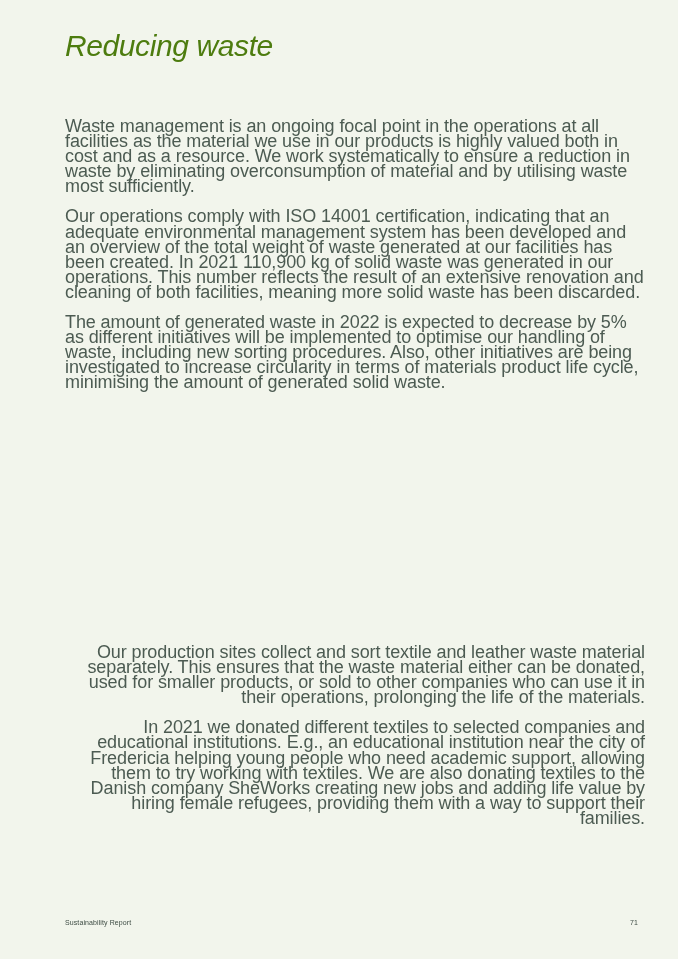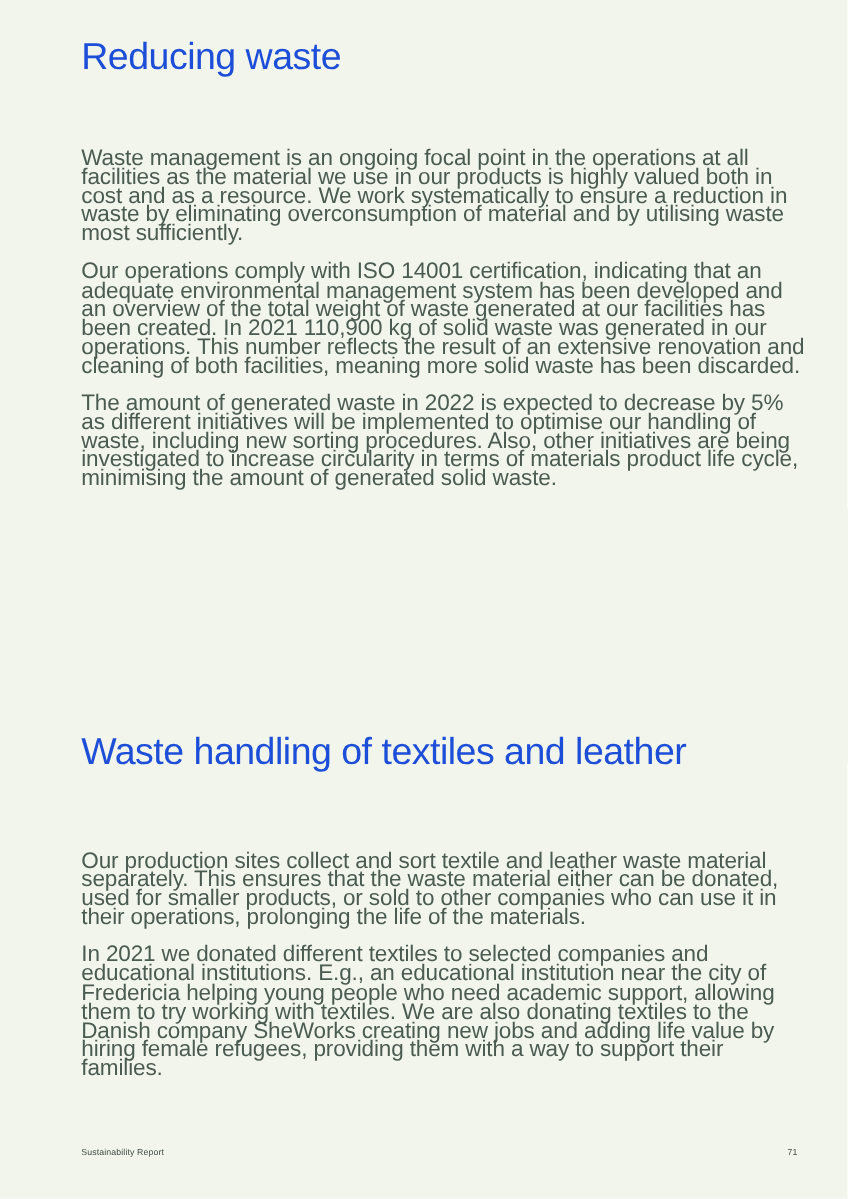--- a/index.html
+++ b/index.html
@@ -22,24 +22,25 @@
     width: 580px;
   }
   .section-1 { top: 28px; }
   .section-2 { top: 584px; }
   .doc-heading {
     margin: 0;
     font-size: 30px;
     line-height: 36px;
     font-weight: 400;
     letter-spacing: -0.4px;
-    color: #1d4ed8;
+    color: #4d7c0f;
+    font-style: italic;
   }
   .section-1 .paragraphs { margin-top: 55px; }
-  .section-2 .paragraphs { margin-top: 61px; }
+  .section-2 .paragraphs { margin-top: 61px; text-align: right; }
   .paragraphs p {
     margin: 0 0 15px 0;
     font-size: 18px;
     line-height: 15.1px;
     letter-spacing: -0.1px;
     color: #4c5b52;
   }
   .page-footer {
     position: absolute;
     left: 65px;
@@ -61,21 +62,20 @@
   <section class="doc-section section-1">
     <h1 class="doc-heading">Reducing waste</h1>
     <div class="paragraphs">
       <p>Waste management is an ongoing focal point in the operations at all facilities as the material we use in our products is highly valued both in cost and as a resource. We work systematically to ensure a reduction in waste by eliminating overconsumption of material and by utilising waste most sufficiently.</p>
       <p>Our operations comply with ISO 14001 certification, indicating that an adequate environmental management system has been developed and an overview of the total weight of waste generated at our facilities has been created. In 2021 110,900 kg of solid waste was generated in our operations. This number reflects the result of an extensive renovation and cleaning of both facilities, meaning more solid waste has been discarded.</p>
       <p>The amount of generated waste in 2022 is expected to decrease by 5% as different initiatives will be implemented to optimise our handling of waste, including new sorting procedures. Also, other initiatives are being investigated to increase circularity in terms of materials product life cycle, minimising the amount of generated solid waste.</p>
     </div>
   </section>
 
   <section class="doc-section section-2">
-    <h1 class="doc-heading">Waste handling of textiles and leather</h1>
     <div class="paragraphs">
       <p>Our production sites collect and sort textile and leather waste material separately. This ensures that the waste material either can be donated, used for smaller products, or sold to other companies who can use it in their operations, prolonging the life of the materials.</p>
       <p>In 2021 we donated different textiles to selected companies and educational institutions. E.g., an educational institution near the city of Fredericia helping young people who need academic support, allowing them to try working with textiles. We are also donating textiles to the Danish company SheWorks creating new jobs and adding life value by hiring female refugees, providing them with a way to support their families.</p>
     </div>
   </section>
 
   <footer class="page-footer">
     <span>Sustainability Report</span>
     <span>71</span>
   </footer>

